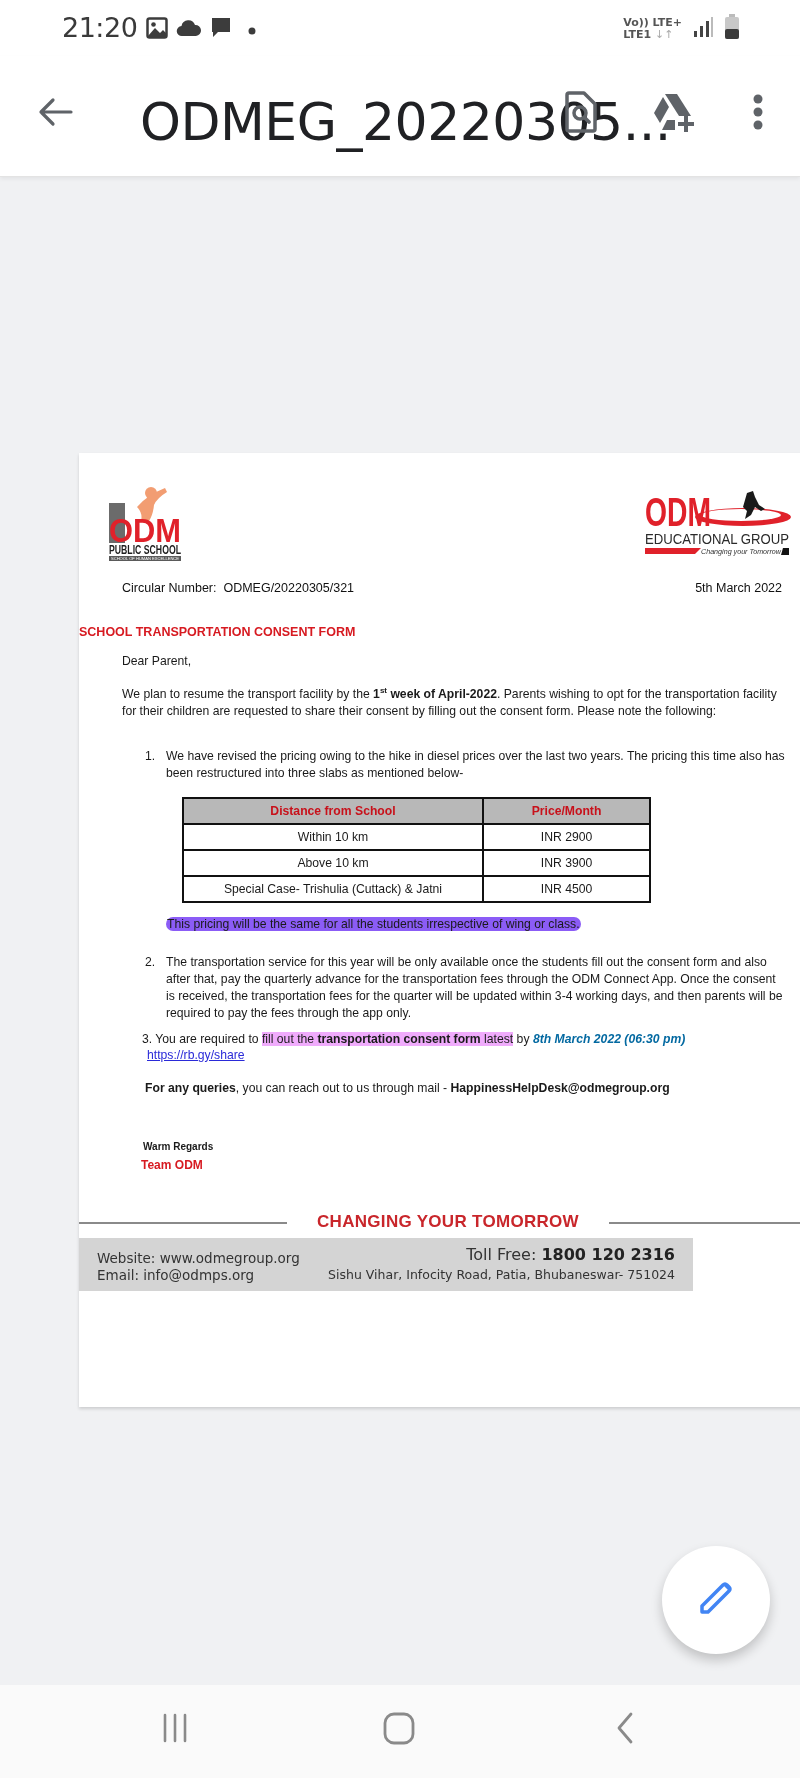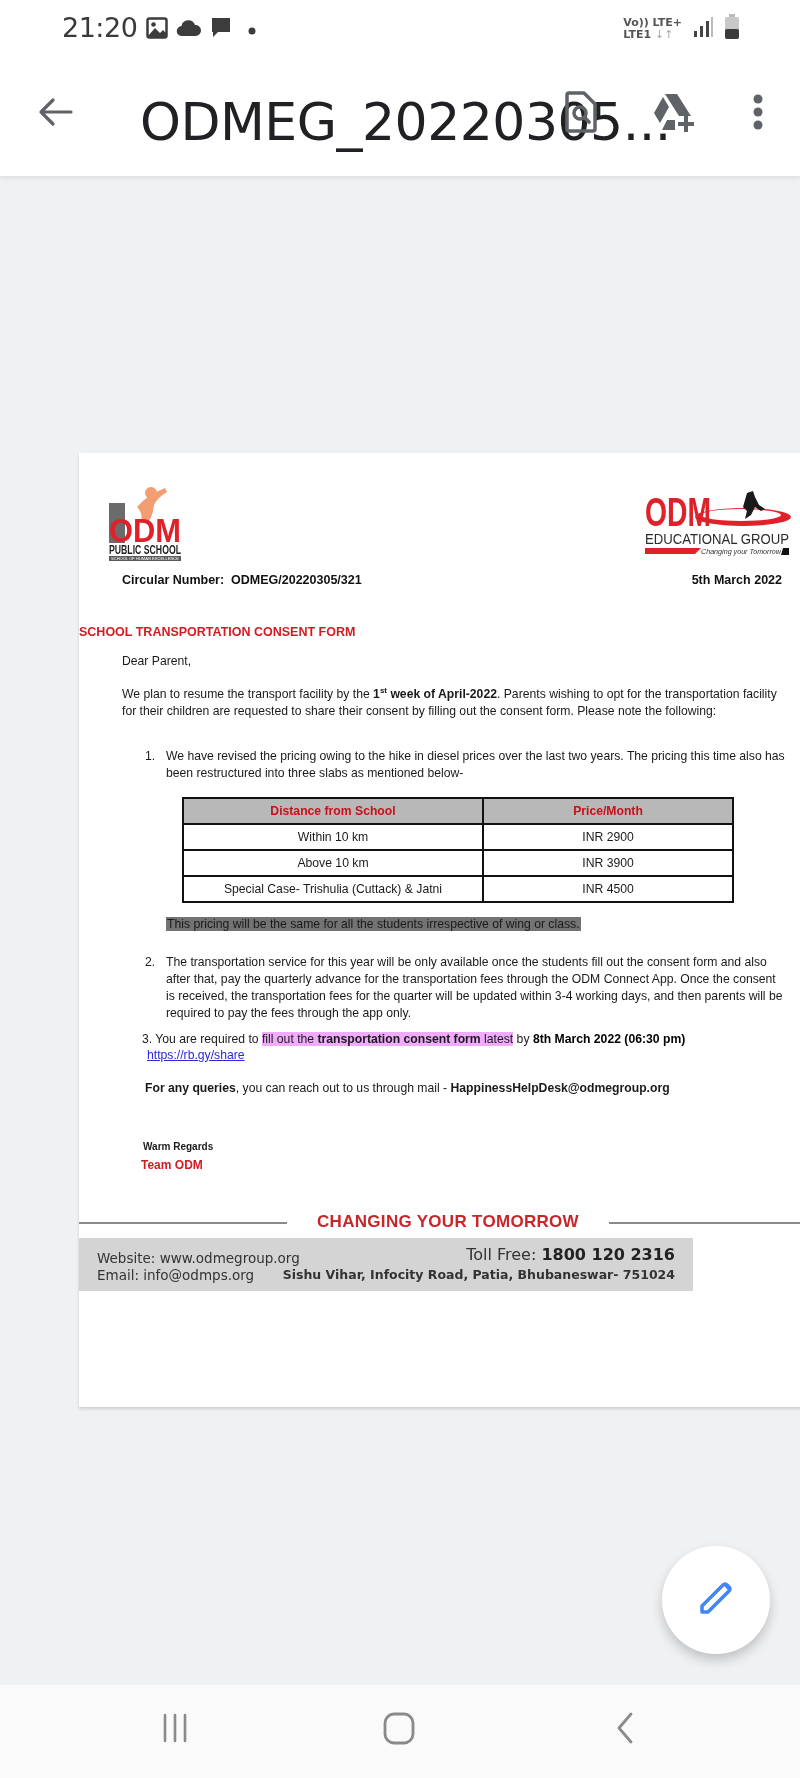--- a/index.html
+++ b/index.html
@@ -21,58 +21,58 @@
     .doc-title { position: absolute; left: 140px; top: 36px; font-size: 52px; color: #202124; font-family: "DejaVu Sans", sans-serif; font-weight: normal; letter-spacing: -0.5px; white-space: nowrap; }
     .app-action { position: absolute; top: 30px; width: 56px; height: 56px; display: flex; align-items: center; justify-content: center; cursor: pointer; }
     .act-find { left: 553px; }
     .act-drive { left: 646px; }
     .act-more { left: 730px; }
 
     
     .doc-page { position: absolute; left: 31px; top: 453px; width: 738px; height: 954px; background: #fff; box-shadow: 0 2px 3px rgba(0,0,0,0.15); margin-left: 48px; }
     .logo-left { position: absolute; left: 28px; top: 32px; width: 80px; height: 78px; }
     .logo-right { position: absolute; left: 564px; top: 36px; width: 150px; height: 70px; }
-    .circ-row { position: absolute; left: 43px; top: 120px; width: 660px; font-size: 12.5px; font-weight: bold; color: #111; }
+    .circ-row { position: absolute; left: 43px; top: 128px; width: 660px; font-size: 12.5px; font-weight: normal; color: #111; }
     .circ-date { position: absolute; right: 0; top: 0; }
     .form-title { position: absolute; left: 0; width: 738px; top: 172px; text-align: left; color: #d71a21; font-weight: bold; font-size: 12.5px; }
     .body-text { position: absolute; font-size: 12.2px; color: #1a1a1a; line-height: 17px; }
     .p-dear { left: 43px; top: 200px; }
     .p-intro { left: 43px; top: 229px; width: 660px; }
     .list-item { position: absolute; left: 66px; width: 640px; font-size: 12.2px; color: #1a1a1a; line-height: 17px; }
     .li-num { position: absolute; left: 0; top: 0; }
     .li-text { margin-left: 21px; display: block; }
     .li1 { top: 295px; }
     .li2 { top: 501px; }
     .li3 { left: 63px; top: 578px; width: 660px; }
     .hl { background: #f0abfc; }
-    .red { color: #000000; font-weight: bold; }
-
-    .price-table { position: absolute; left: 103px; top: 344px; width: 552px; border-collapse: collapse; font-size: 12.2px; }
+    .red { color: #0369a1; font-weight: bold; font-style: italic; }
+
+    .price-table { position: absolute; left: 103px; top: 344px; width: 469px; border-collapse: collapse; font-size: 12.2px; }
     .price-table th, .price-table td { border: 2px solid #111; text-align: center; height: 26px; }
     .price-table th { background: #b8b8b8; color: #c8111b; font-weight: bold; }
     .price-table td { color: #1a1a1a; }
     .col1 { width: 300px; }
 
-    .pricing-note { position: absolute; left: 87px; top: 464px; font-size: 12.2px; color: #1a1a1a; background: #737373; padding: 0 1px; }
+    .pricing-note { position: absolute; left: 87px; top: 464px; font-size: 12.2px; color: #1a1a1a; background: #8b5cf6; padding: 0 1px; border-radius: 7px; }
     .link { position: absolute; left: 68px; top: 595px; font-size: 12.2px; color: #2a2ad8; text-decoration: underline; cursor: pointer; }
     .queries { position: absolute; left: 66px; top: 628px; font-size: 12.2px; color: #1a1a1a; }
     .regards { position: absolute; left: 64px; top: 688px; font-size: 10px; font-weight: bold; color: #1a1a1a; }
     .team { position: absolute; left: 62px; top: 705px; font-size: 12px; font-weight: bold; color: #d71a21; }
 
     .tagline-row { position: absolute; left: 0; top: 759px; width: 738px; height: 22px; }
     .tagline-line { position: absolute; top: 10px; height: 1.5px; background: #8a8a8a; }
     .tl-left { left: 0; width: 208px; }
     .tl-right { left: 530px; width: 208px; }
     .tagline { position: absolute; left: 0; width: 738px; top: 0; text-align: center; color: #c9262b; font-size: 17px; font-weight: bold; letter-spacing: 0.3px; }
     .footer-band { position: absolute; left: 0; top: 785px; width: 614px; height: 53px; background: #d4d4d4; }
     .f-left { position: absolute; left: 18px; top: 12px; font-size: 13.5px; color: #333; line-height: 17px; font-family: "DejaVu Sans", sans-serif; }
     .f-right { position: absolute; right: 18px; top: 6px; text-align: right; color: #333; font-family: "DejaVu Sans", sans-serif; }
     .tollfree { font-size: 16px; line-height: 22px; }
     .tollfree .num { font-weight: bold; color: #222; }
-    .address { font-size: 12.5px; line-height: 18px; font-weight: bold; }
+    .address { font-size: 12.5px; line-height: 18px; }
 
     
     .fab { position: absolute; left: 662px; top: 1546px; width: 108px; height: 108px; border-radius: 50%; background: #fff; box-shadow: 0 6px 12px rgba(0,0,0,0.2); display: flex; align-items: center; justify-content: center; cursor: pointer; }
 
     
     .nav-bar { position: absolute; left: 0; top: 1685px; width: 800px; height: 93px; background: #fafafa; }
     .nav-btn { position: absolute; top: 20px; width: 60px; height: 50px; display: flex; align-items: center; justify-content: center; cursor: pointer; }
     .nav-recents { left: 145px; }
     .nav-home { left: 369px; }
     .nav-back { left: 595px; }

